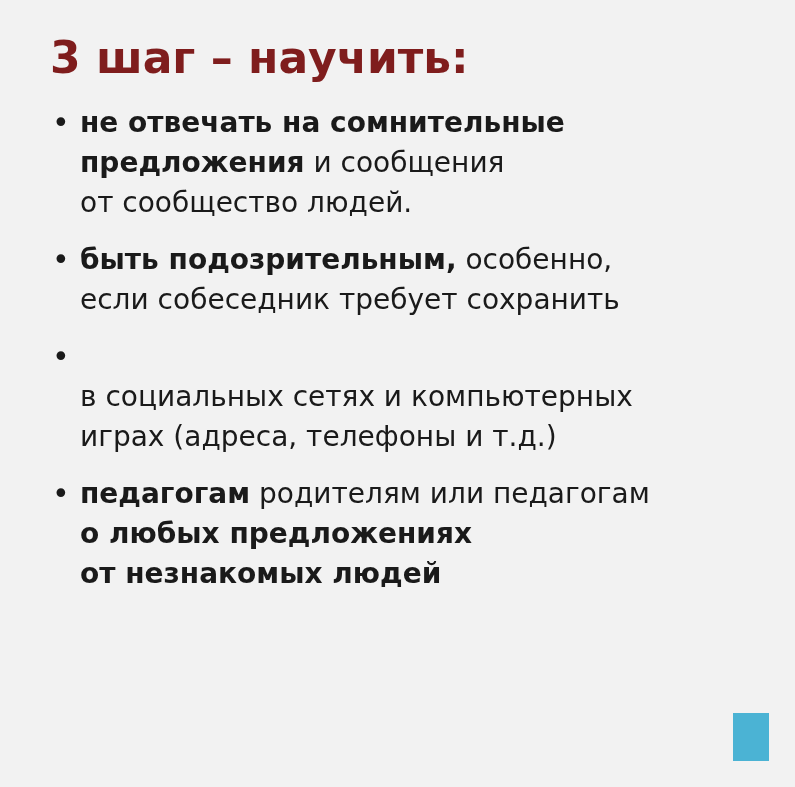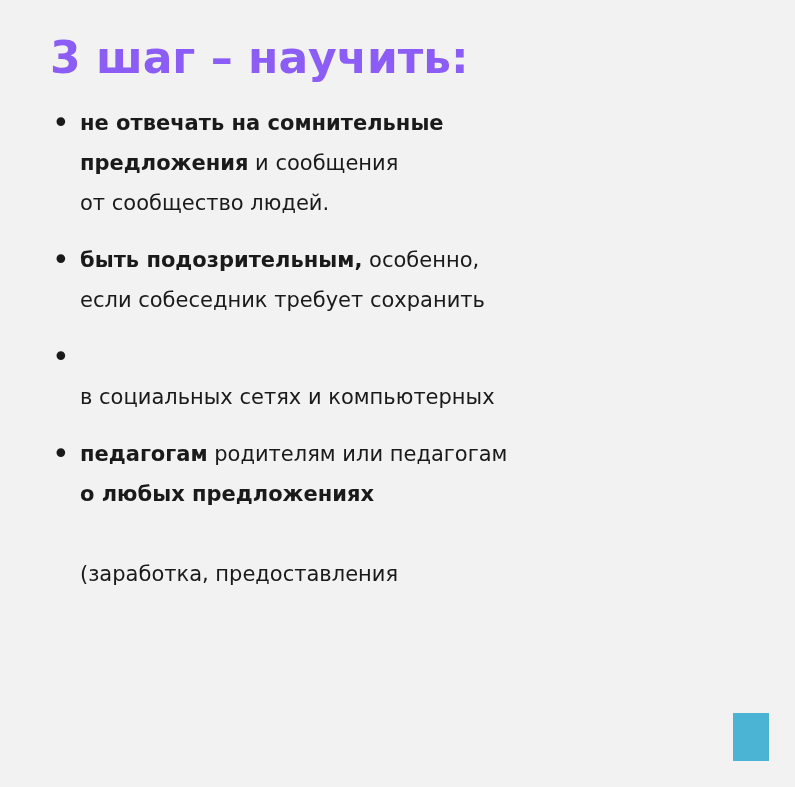--- a/index.html
+++ b/index.html
@@ -18,21 +18,21 @@
     position: absolute;
     inset: 0;
     background: #f2f2f2;
   }
   .title {
     position: absolute;
     left: 50px;
     top: 34px;
     font-size: 44px;
     font-weight: bold;
-    color: #8b5cf6;
+    color: #7f1d1d;
     letter-spacing: 0px;
     line-height: 1.1;
   }
   .bullets {
     position: absolute;
     left: 52px;
     top: 103px;
     width: 716px;
     color: #1a1a1a;
   }
@@ -44,21 +44,21 @@
   .bullet-dot {
     flex: 0 0 auto;
     width: 28px;
     font-size: 30px;
     line-height: 40px;
     color: #1a1a1a;
     font-family: "DejaVu Sans", sans-serif;
   }
   .bullet-text {
     flex: 1 1 auto;
-    font-size: 21px;
+    font-size: 28px;
     line-height: 40px;
   }
   .bullet-text b {
     font-weight: bold;
   }
   .accent-square {
     position: absolute;
     right: 26px;
     bottom: 26px;
     width: 36px;
@@ -91,31 +91,31 @@
         <b></b><span>если собеседник требует сохранить</span><br>
         <b></b>
       </div>
     </div>
 
     <div class="bullet">
       <div class="bullet-dot">•</div>
       <div class="bullet-text">
         <span></span><br>
         <b></b><span>в социальных сетях и компьютерных</span><br>
-        <b></b>
+        <b></b><span>играх (адреса, телефоны и т.д.)</span>
       </div>
     </div>
 
     <div class="bullet">
       <div class="bullet-dot">•</div>
       <div class="bullet-text">
         <b>педагогам</b><span> родителям или педагогам</span><br>
         <b>о любых предложениях</b><span></span><br>
-        <span></span><br>
-        <b></b><span>(заработка, предоставления</span><br>
+        <b>от незнакомых людей</b><span></span><br>
+        <b></b><br>
         <b></b>
       </div>
     </div>
 
   </div>
 
   <div class="accent-square"></div>
 
 </div>
 

